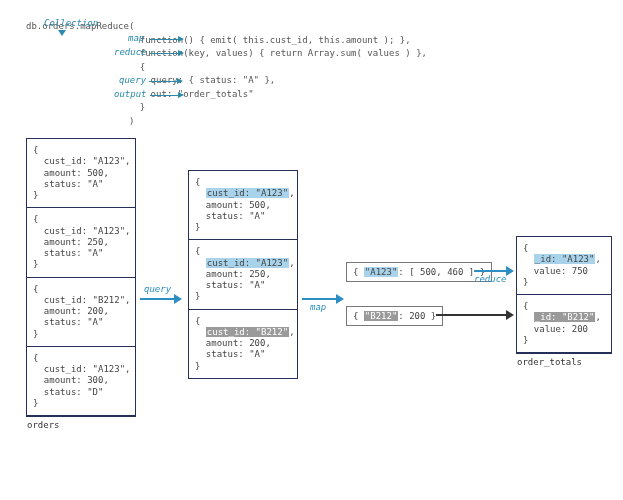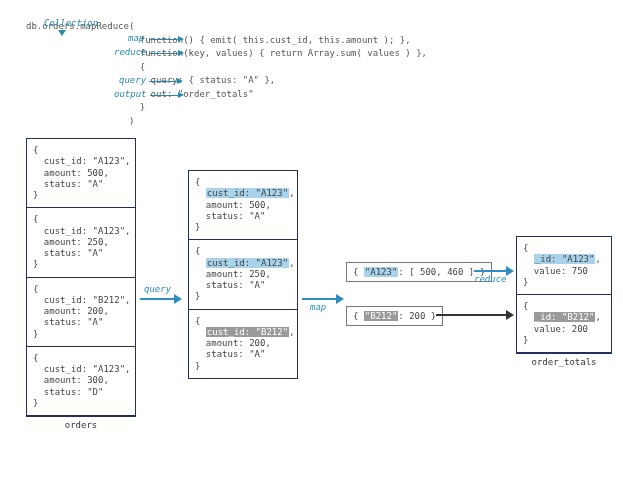--- a/index.html
+++ b/index.html
@@ -47,21 +47,21 @@
   .lbl-output .arrowhead { left: 64px; }
 
   .diagram { position: relative; height: 320px; }
   .col {
     position: absolute; border: 1px solid #25305a; background: #fff;
   }
   .doc {
     border-bottom: 1px solid #25305a; padding: 6px 6px; white-space: pre; line-height: 1.25;
   }
   .doc:last-child { border-bottom: none; }
-  .col-title { text-align: center; color: #333; position: absolute; width: 100%; }
+  .col-title { text-align: left; color: #333; position: absolute; width: 100%; }
   .hl-a { background: #a9d3ea; padding: 0 1px; }
   .hl-b { background: #9a9a9a; color: #fff; padding: 0 1px; }
   .mapbox {
     position: absolute; border: 1px solid #777; background: #fff; padding: 4px 6px; white-space: pre;
   }
   .arrow {
     position: absolute; height: 2px; background: #2f8ec1;
   }
   .arrow::after {
     content: ""; position: absolute; right: -6px; top: -4px; width: 0; height: 0;

